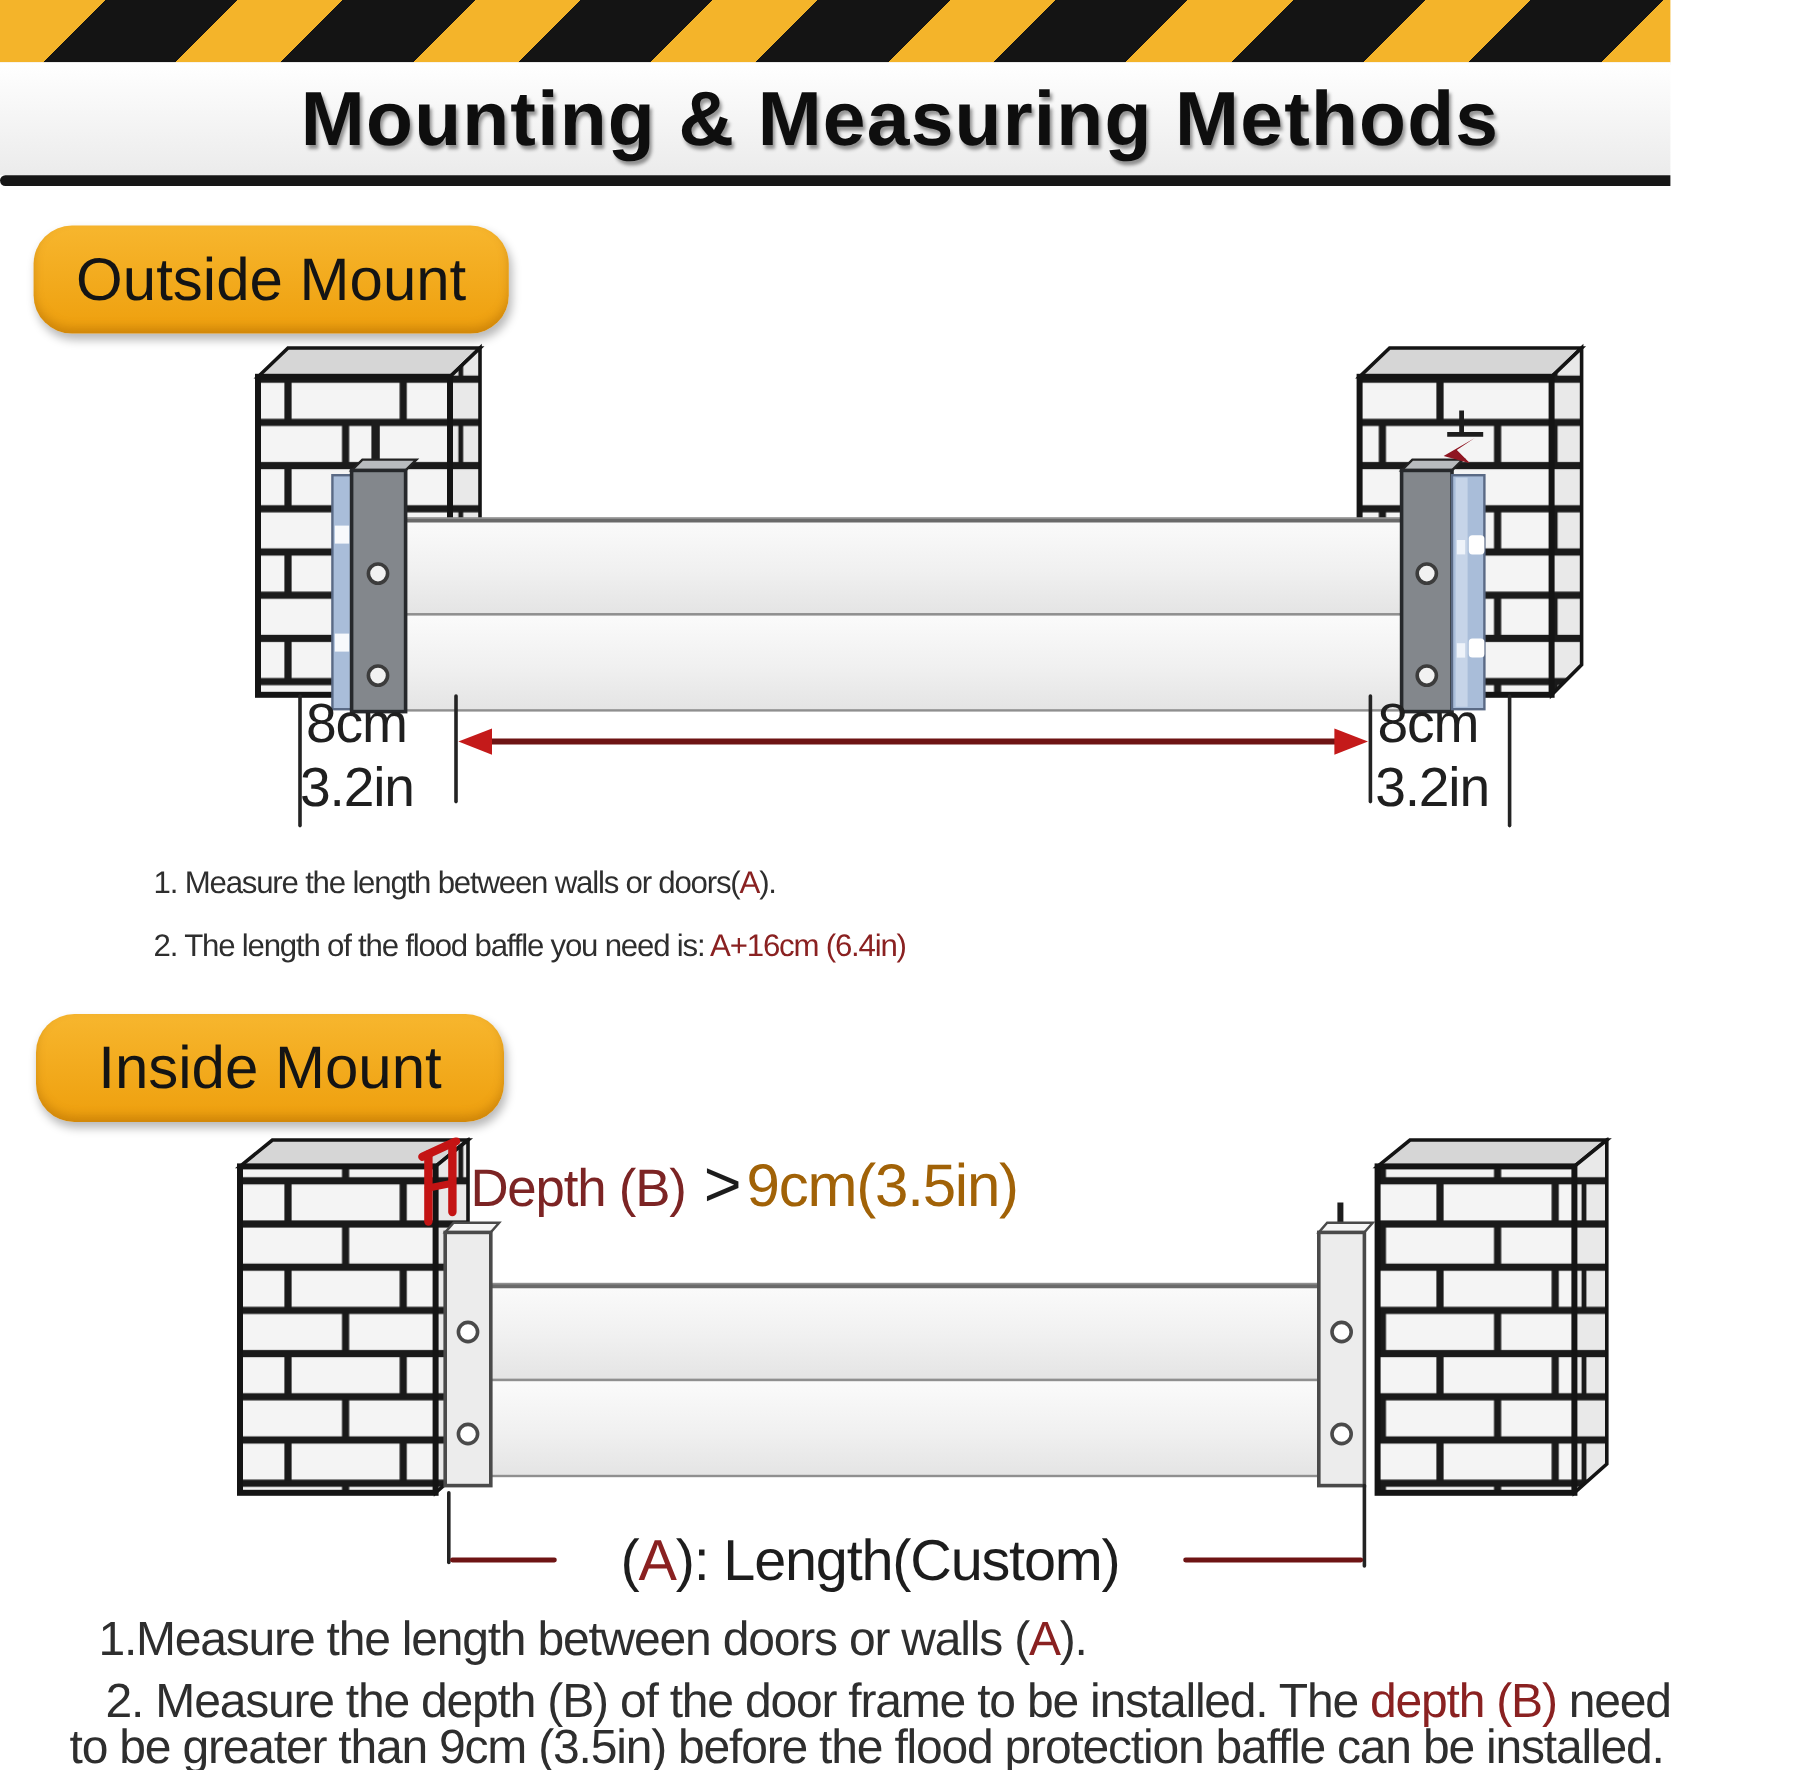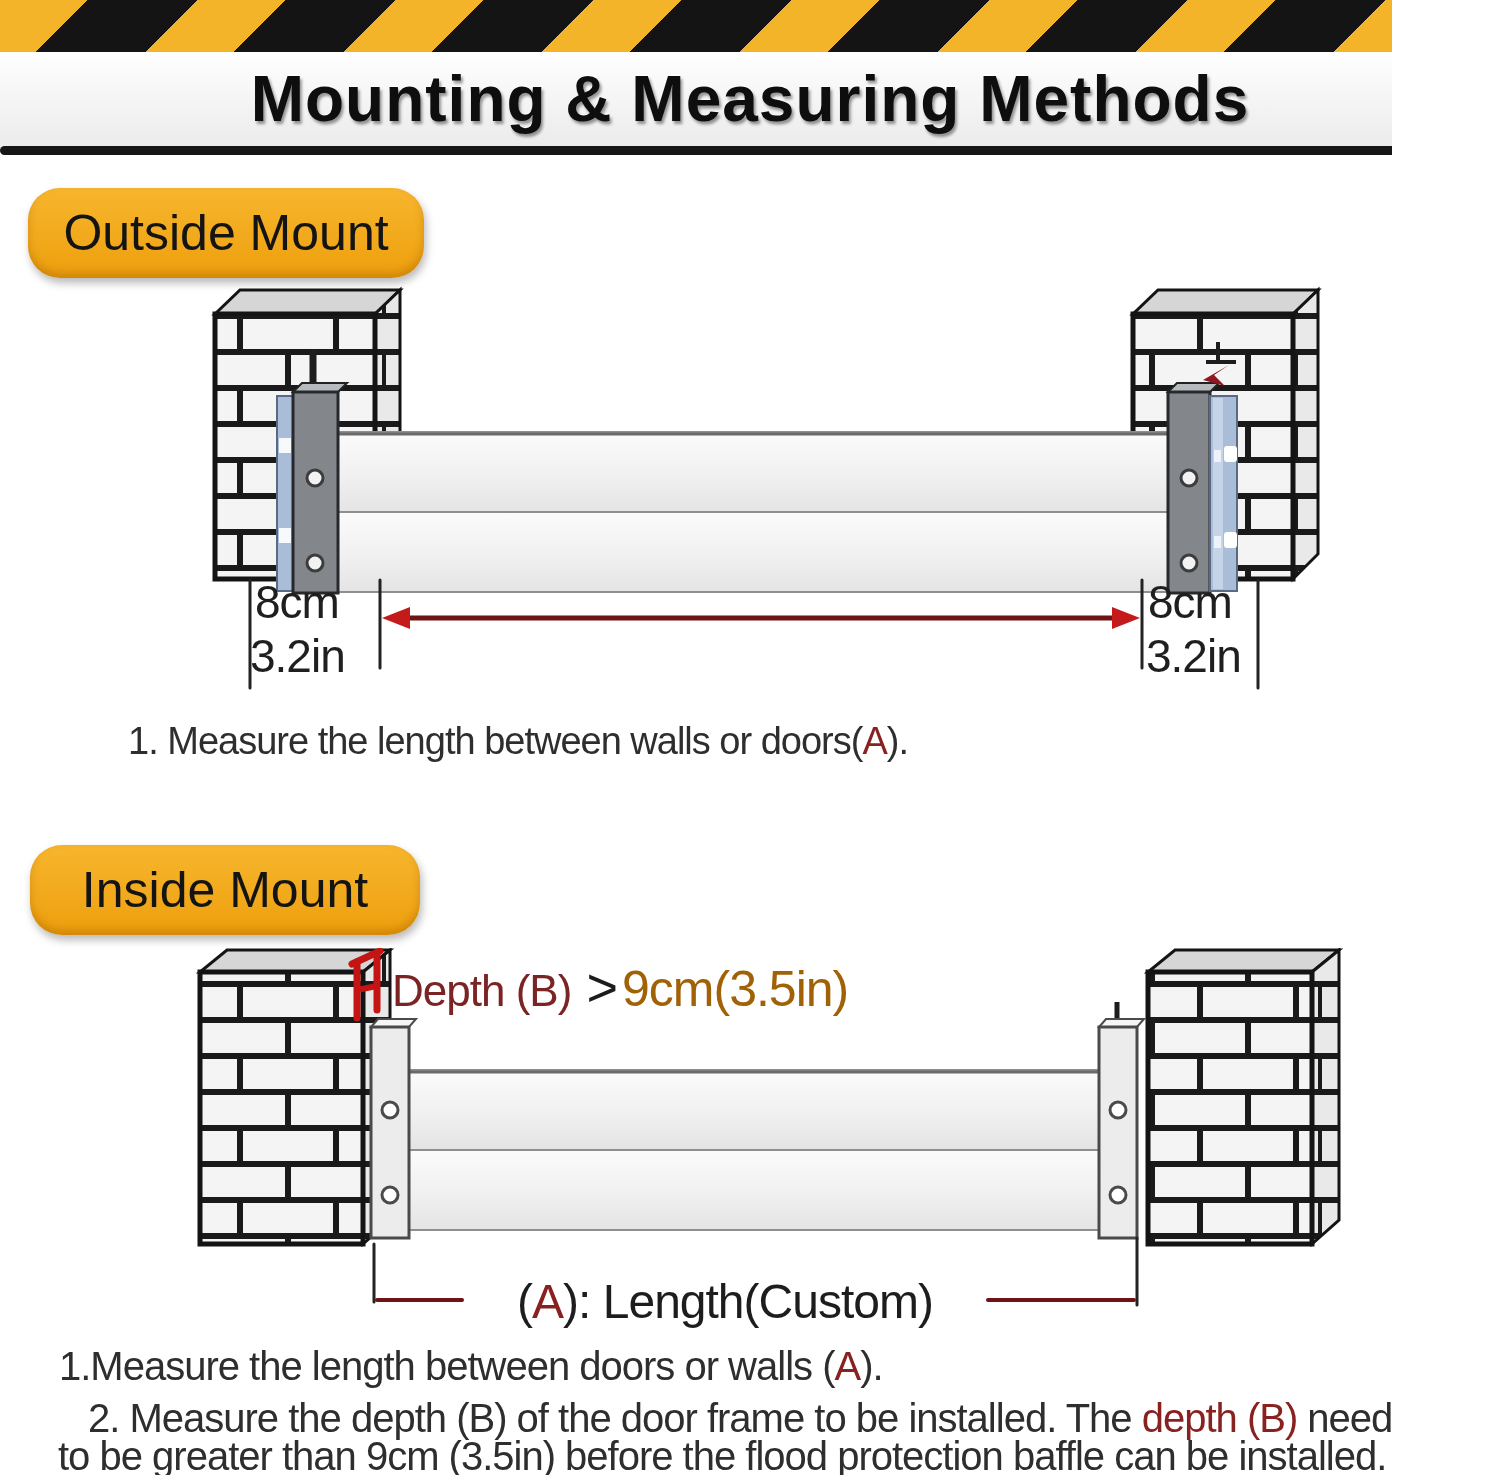--- a/index.html
+++ b/index.html
@@ -36,21 +36,21 @@
   .dim{position:absolute;font-size:46px;color:#1f1f1f;letter-spacing:-1px;white-space:nowrap;line-height:1.05;}
   .span-label{position:absolute;font-size:46px;color:#222222;letter-spacing:-1px;white-space:nowrap;text-align:center;}
   .var-big{color:#c01212;font-weight:bold;font-size:56px;letter-spacing:0;}
   .depth-label{position:absolute;white-space:nowrap;}
   .depth-l{font-size:44px;color:#7c2424;letter-spacing:-1px;}
   .depth-gt{font-size:54px;font-weight:300;color:#1c1c1c;padding:0 4px;}
   .depth-v{font-size:50px;color:#a16207;letter-spacing:-1px;}
   .len-label{position:absolute;font-size:48px;color:#1d1d1d;letter-spacing:-1px;white-space:nowrap;text-align:center;}
 
   
-  .step{position:absolute;font-size:38px;color:#2e2e2e;letter-spacing:-1px;white-space:nowrap;}
+  .step{position:absolute;font-size:26px;color:#2e2e2e;letter-spacing:-1px;white-space:nowrap;}
   .step-lg{font-size:40px;}
   .hl{color:#8a2121;}
   .varA{color:#8a2121;}
 </style>
 </head>
 <body>
 
 <div class="page">
 
   <div class="abs stripes"></div>
@@ -143,20 +143,23 @@
 
     <div class="dim" style="left:255px;top:298px;">8cm</div>
     <div class="dim" style="left:250px;top:352px;">3.2in</div>
     <div class="dim" style="left:1148px;top:298px;">8cm</div>
     <div class="dim" style="left:1146px;top:352px;">3.2in</div>
   </div>
 
   <div class="step" style="left:128px;top:720px;">
     <span>1. Measure the length between walls or doors(</span><span class="varA">A</span><span>).</span>
   </div>
+  <div class="step" style="left:128px;top:773px;">
+    <span>2. The length of the flood baffle you need is: </span><span class="hl">A+16cm (6.4in)</span>
+  </div>
 
   <div class="abs badge" id="badge-inside">
     <span>Inside Mount</span>
   </div>
 
   <div class="abs diagram" id="diagram-inside">
     <svg width="1500" height="382" viewBox="0 0 1500 382">
       <defs>
         <pattern id="d2b" width="96" height="72" patternUnits="userSpaceOnUse">
           <rect width="96" height="72" fill="#1a1a1a"></rect>
@@ -226,21 +229,21 @@
     </svg>
 
     <div class="depth-label" style="left:392px;top:8px;">
       <span class="depth-l">Depth (B) </span><span class="depth-gt">&gt;</span><span class="depth-v">9cm(3.5in)</span>
     </div>
     <div class="len-label" style="left:460px;top:326px;width:530px;">
       <span>(</span><span class="varA">A</span><span>): Length(Custom)</span>
     </div>
   </div>
 
-  <div class="step step-lg" style="left:59px;top:1344px;">
+  <div class="step step-lg" style="left:82px;top:1344px;">
     <span>1.Measure the length between doors or walls (</span><span class="varA">A</span><span>).</span>
   </div>
   <div class="step step-lg" style="left:88px;top:1396px;">
     <span>2. Measure the depth (B) of the door frame to be installed. The </span><span class="hl">depth (B)</span><span> needs</span>
   </div>
   <div class="step step-lg" style="left:58px;top:1434px;">to be greater than 9cm (3.5in) before the flood protection baffle can be installed.</div>
 
 </div>
 
 </body></html>

